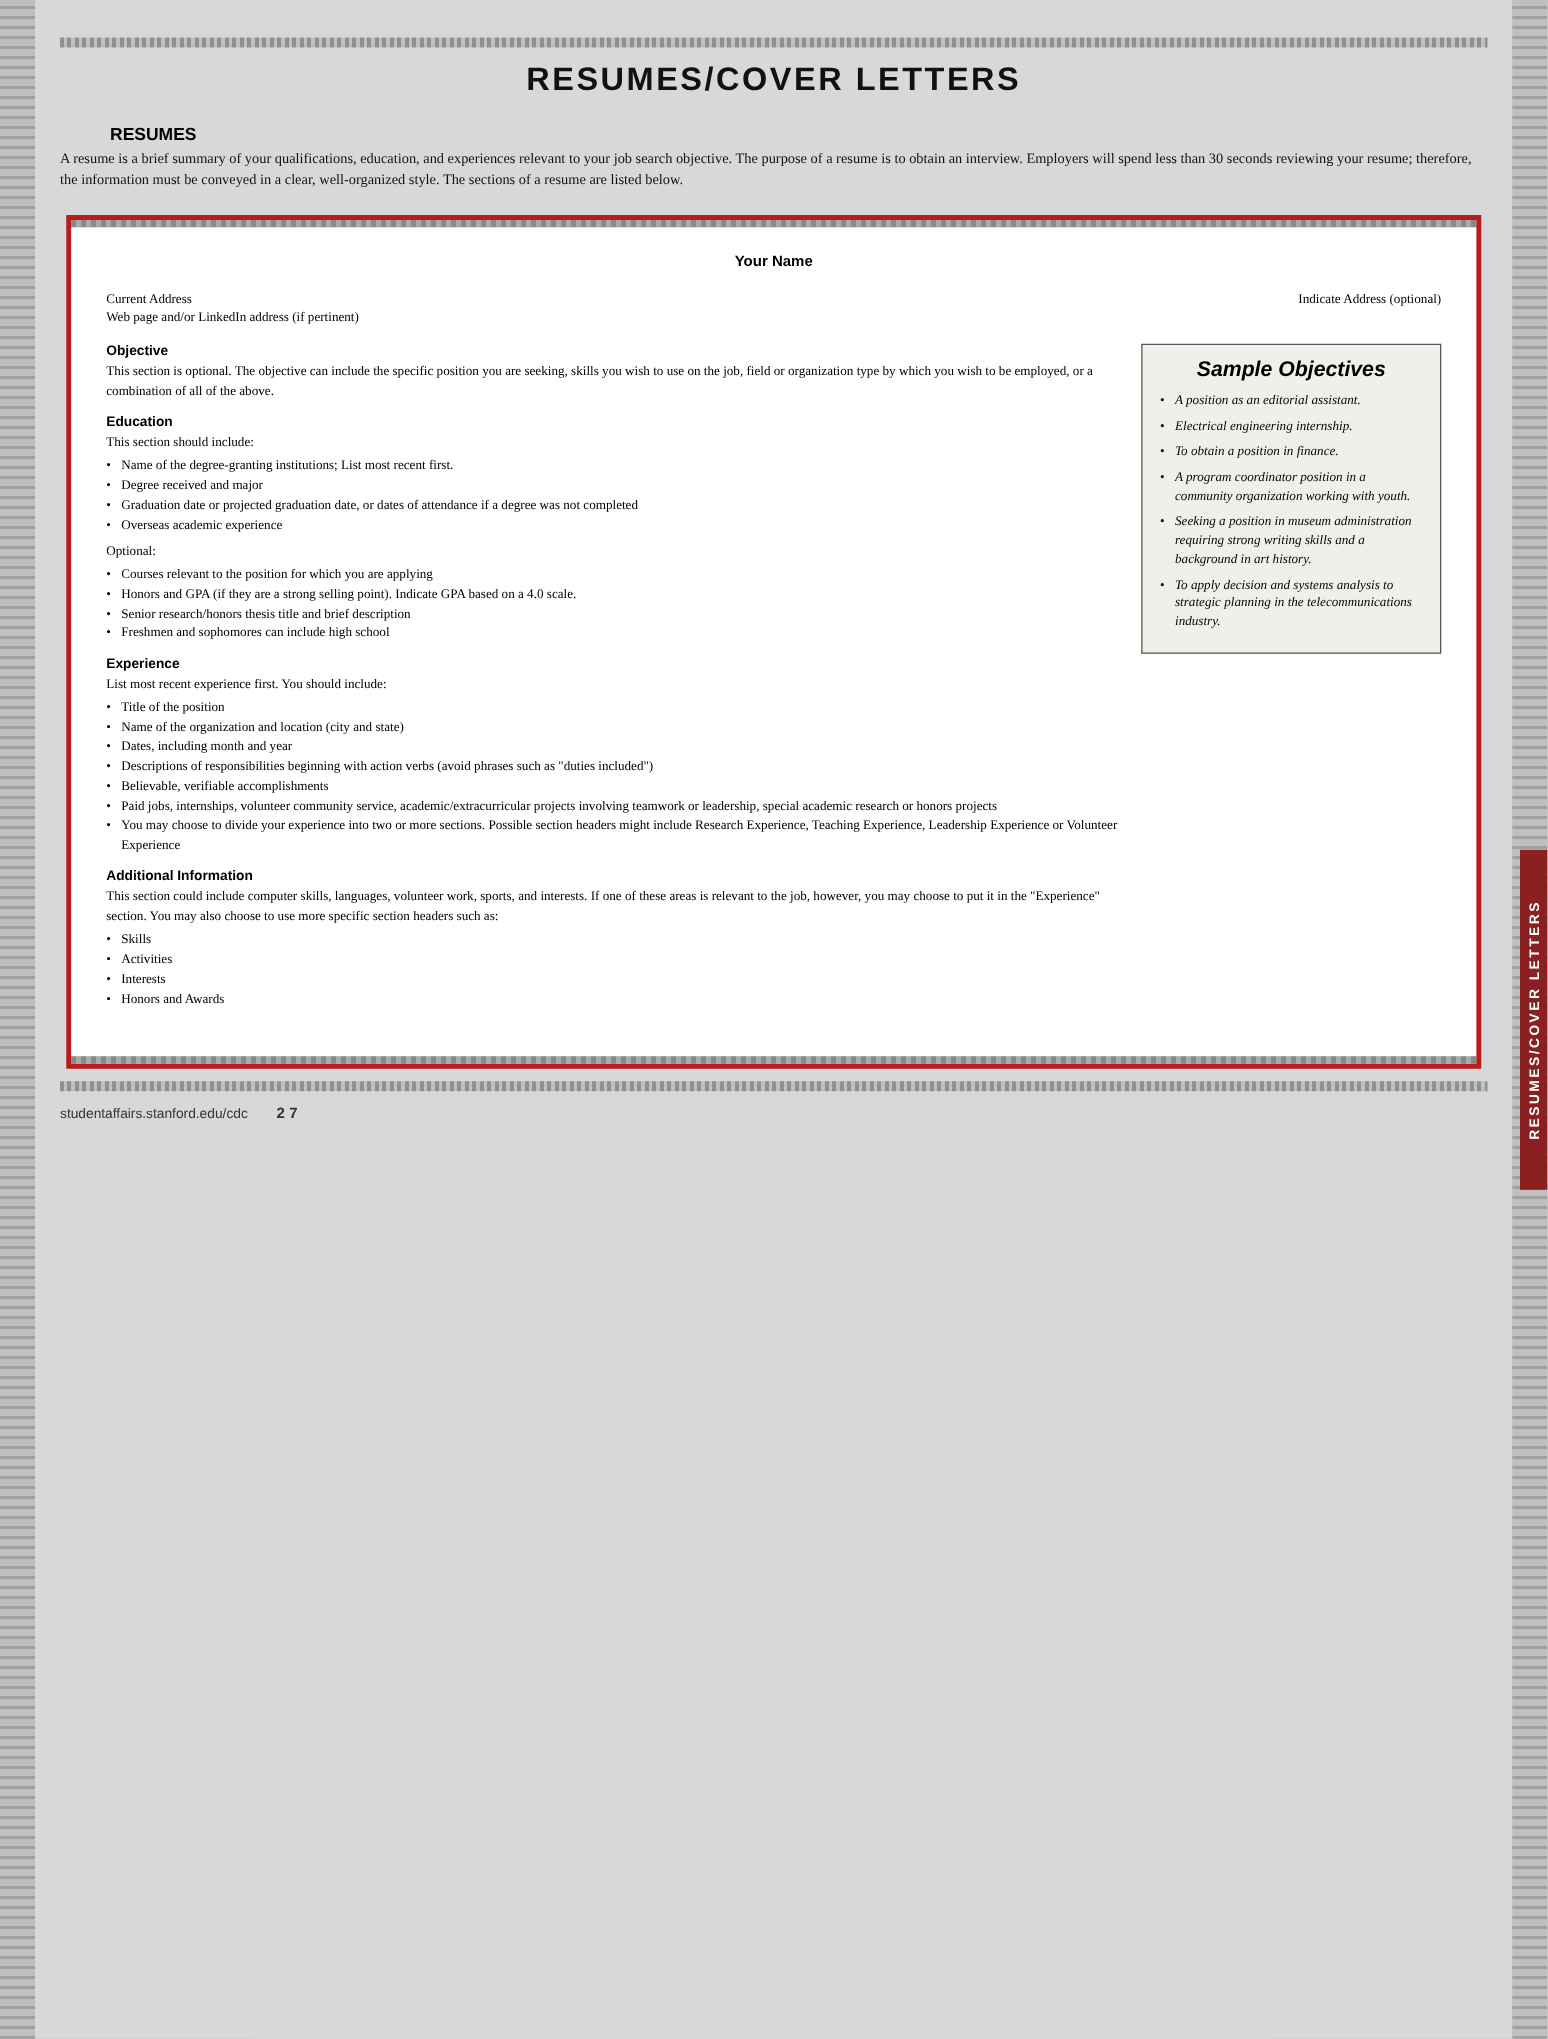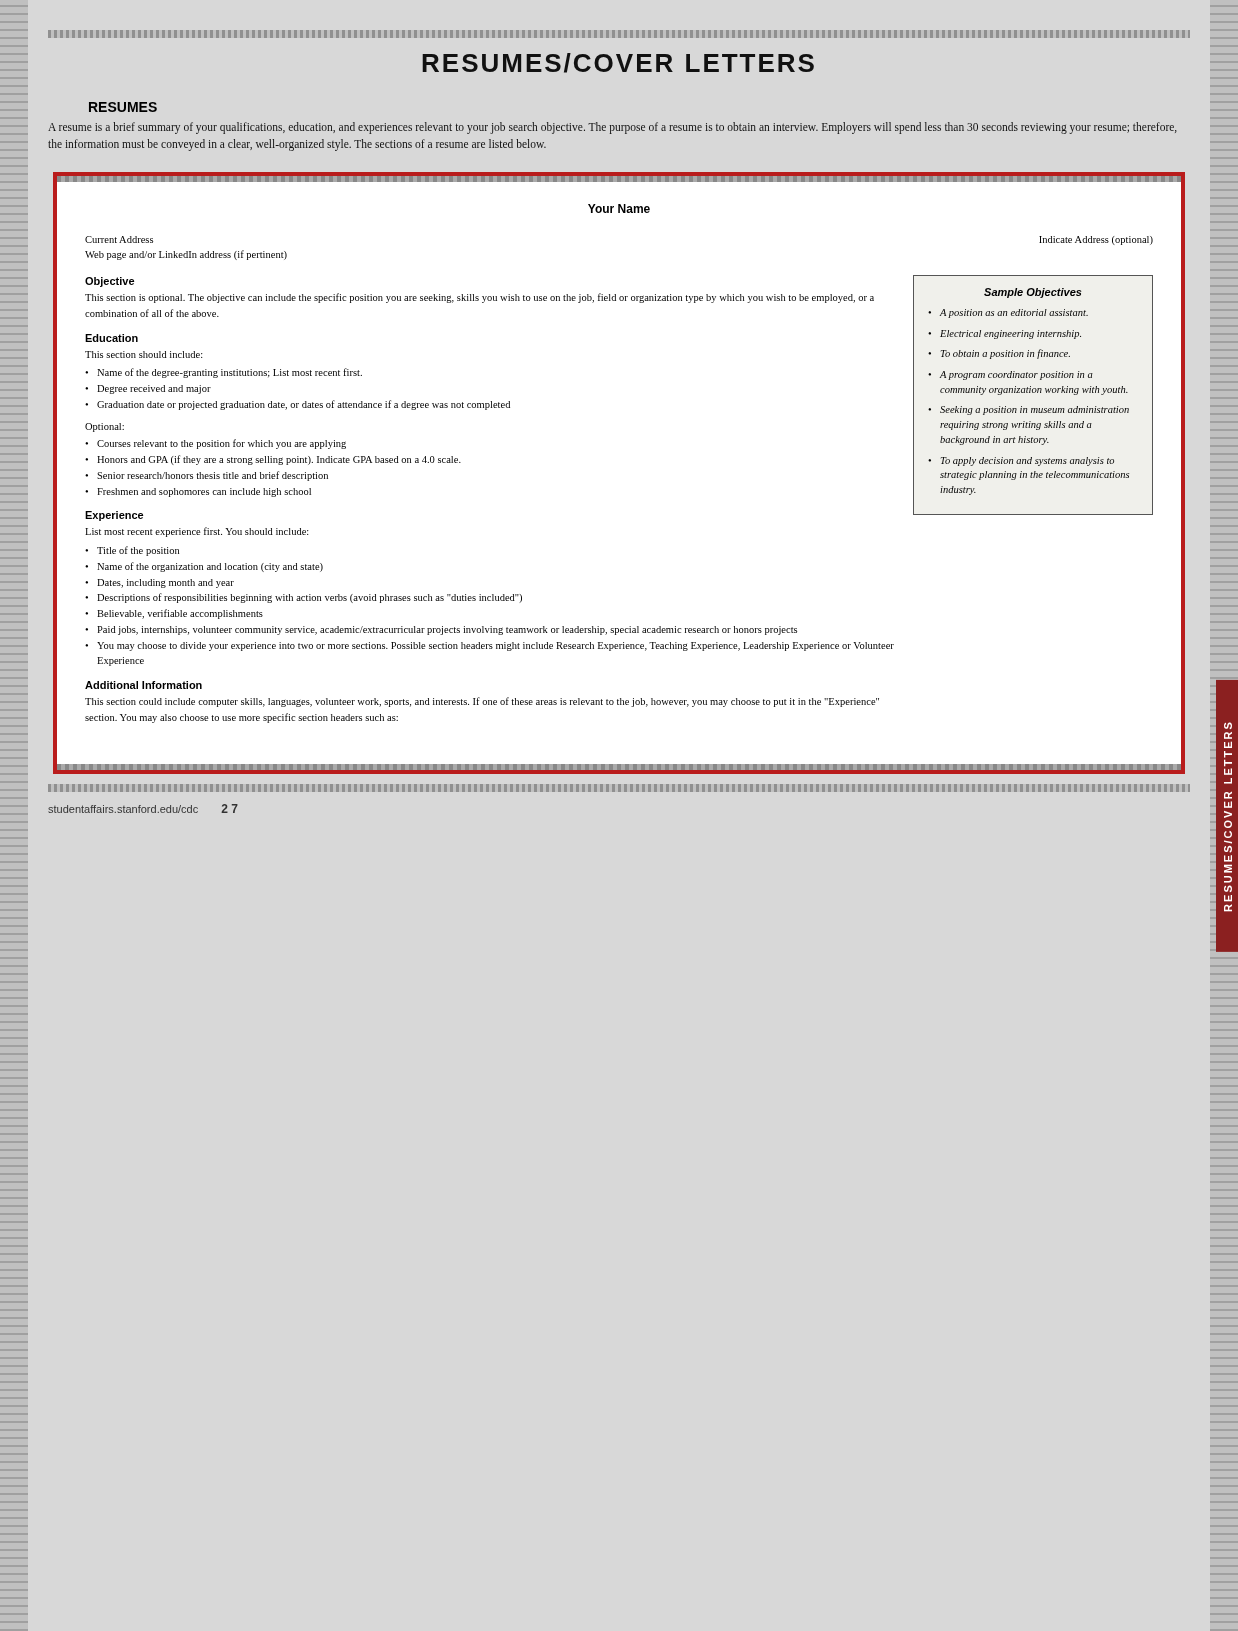--- a/index.html
+++ b/index.html
@@ -132,21 +132,21 @@
       border: 1.5px solid #555;
       padding: 10px 14px;
       background: #f0f0eb;
       font-size: 10.5px;
     }
 
     .sample-box-title {
       font-weight: bold;
       font-style: italic;
       font-family: Arial, sans-serif;
-      font-size: 11px;
+      font-size: 17px;
       text-align: center;
       margin-bottom: 8px;
     }
 
     .sample-box ul {
       list-style: none;
       padding: 0;
     }
 
     .sample-box ul li {
@@ -317,20 +317,21 @@
             <p class="resume-section-text">This section is optional. The objective can include the specific position you are seeking, skills you wish to use on the job, field or organization type by which you wish to be employed, or a combination of all of the above.</p>
           </div>
 
           <div class="resume-section">
             <div class="resume-section-title">Education</div>
             <p class="resume-section-text">This section should include:</p>
             <ul>
               <li>Name of the degree-granting institutions; List most recent first.</li>
               <li>Degree received and major</li>
               <li>Graduation date or projected graduation date, or dates of attendance if a degree was not completed</li>
+              <li>Overseas academic experience</li>
             </ul>
             <p class="resume-section-text optional-label">Optional:</p>
             <ul>
               <li>Courses relevant to the position for which you are applying</li>
               <li>Honors and GPA (if they are a strong selling point). Indicate GPA based on a 4.0 scale.</li>
               <li>Senior research/honors thesis title and brief description</li>
               <li>Freshmen and sophomores can include high school</li>
             </ul>
           </div>
 
@@ -344,20 +345,26 @@
               <li>Descriptions of responsibilities beginning with action verbs (avoid phrases such as "duties included")</li>
               <li>Believable, verifiable accomplishments</li>
               <li>Paid jobs, internships, volunteer community service, academic/extracurricular projects involving teamwork or leadership, special academic research or honors projects</li>
               <li>You may choose to divide your experience into two or more sections. Possible section headers might include Research Experience, Teaching Experience, Leadership Experience or Volunteer Experience</li>
             </ul>
           </div>
 
           <div class="resume-section">
             <div class="resume-section-title">Additional Information</div>
             <p class="resume-section-text">This section could include computer skills, languages, volunteer work, sports, and interests. If one of these areas is relevant to the job, however, you may choose to put it in the "Experience" section. You may also choose to use more specific section headers such as:</p>
+            <ul>
+              <li>Skills</li>
+              <li>Activities</li>
+              <li>Interests</li>
+              <li>Honors and Awards</li>
+            </ul>
           </div>
 
         </div>
 
         <div class="resume-right">
           <div class="sample-box">
             <div class="sample-box-title">Sample Objectives</div>
             <ul>
               <li>A position as an editorial assistant.</li>
               <li>Electrical engineering internship.</li>

